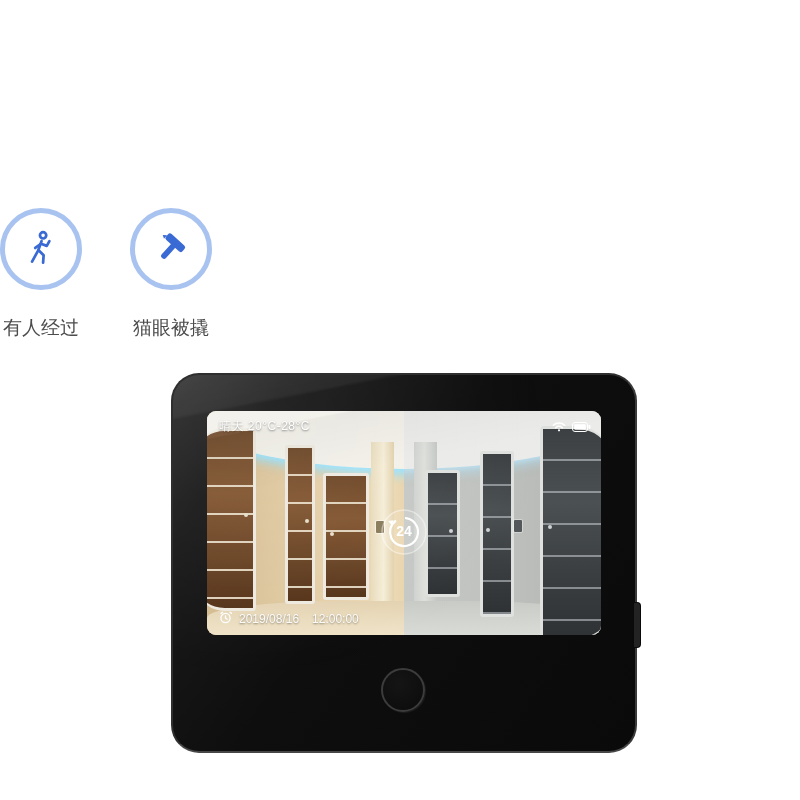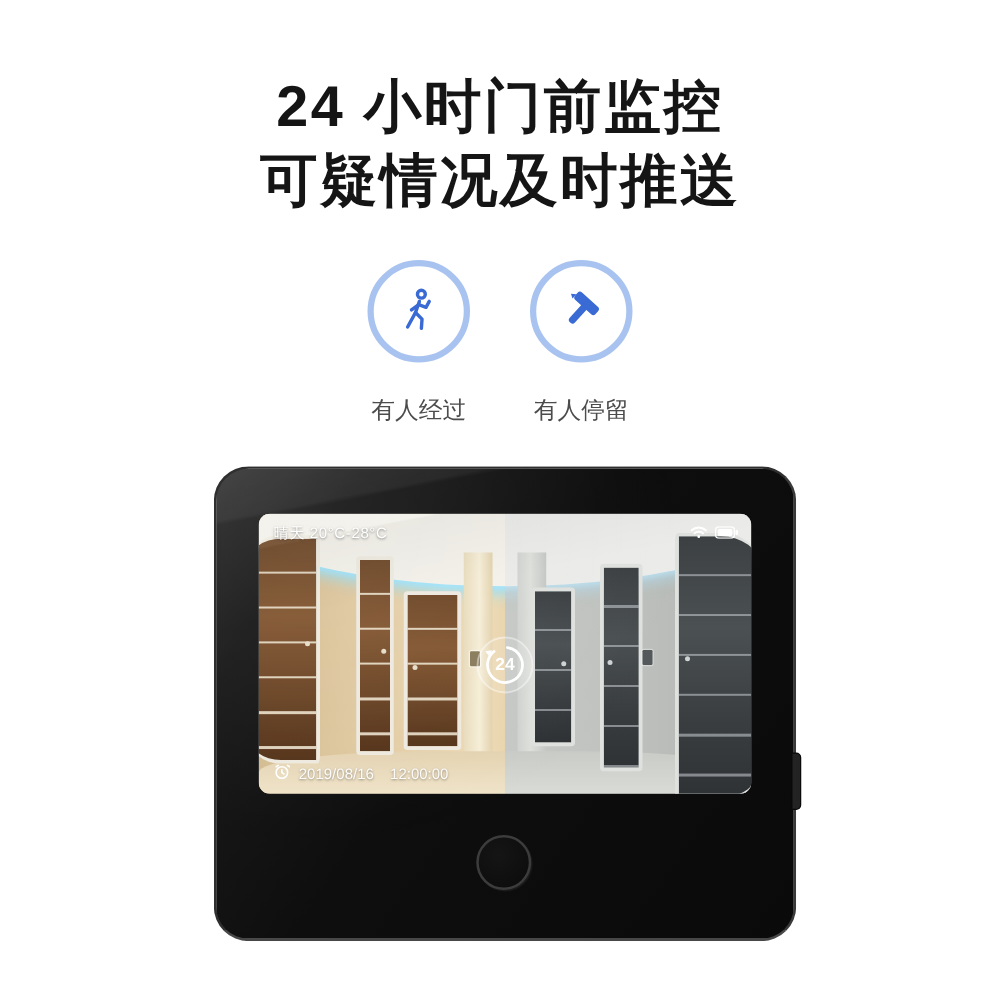--- a/index.html
+++ b/index.html
@@ -4,21 +4,21 @@
 <style>
   html,body{margin:0;padding:0;background:#fff;}
   .canvas{position:relative;width:800px;height:800px;background:#ffffff;overflow:hidden;
           font-family:"Liberation Sans","DejaVu Sans",sans-serif;}
 
   
   .headline{position:absolute;top:56px;left:0;width:800px;text-align:center;
             font-size:46px;line-height:59px;font-weight:bold;color:#151515;letter-spacing:2px;}
 
   
-  .features{position:absolute;top:208px;left:0;width:800px;display:flex;justify-content:center;gap:48px;}
+  .features{position:absolute;top:208px;left:0;width:800px;display:flex;gap:48px;}
   .feature{display:flex;flex-direction:column;align-items:center;width:82px;}
   .feature-circle{width:72px;height:72px;border:5px solid #a9c3f0;border-radius:50%;
                   background:#fff;display:flex;align-items:center;justify-content:center;}
   .feature-circle svg{width:42px;height:42px;}
   .feature-label{margin-top:25px;font-size:19px;color:#4c4c4c;white-space:nowrap;}
 
   
   .device{position:absolute;left:171px;top:373px;width:466px;height:380px;border-radius:28px;
           background:linear-gradient(125deg,#2e2e2e 0%,#1a1a1a 16%,#0e0e0e 45%,#0a0a0a 100%);
           border:2px solid #2f2f2f;border-bottom-color:#474747;border-right-color:#3a3a3a;
@@ -88,24 +88,20 @@
              color:#fff;letter-spacing:0;}
   .timestamp{position:absolute;left:12px;bottom:8px;display:flex;align-items:center;gap:7px;
              font-size:12px;color:rgba(255,255,255,0.95);text-shadow:0 1px 2px rgba(0,0,0,0.4);}
   .timestamp .t-date{margin-right:6px;}
 </style>
 </head>
 <body>
 
 <div class="canvas">
 
-  <div class="headline">
-    <div>24 小时门前监控</div>
-    <div>可疑情况及时推送</div>
-  </div>
 
   <div class="features">
 
     <div class="feature">
       <div class="feature-circle">
         <svg viewBox="0 0 40 40" fill="none" stroke="#3a6ad4" stroke-width="2.6" stroke-linecap="round" stroke-linejoin="round">
           <circle cx="22" cy="7" r="3"></circle>
           <path d="M20.5 12.5 L17.5 21 L11.5 32"></path>
           <path d="M17.5 21 L22.5 26 L22 33"></path>
           <path d="M20 15 L14.5 19"></path>
@@ -120,21 +116,21 @@
     <div class="feature">
       <div class="feature-circle">
         <svg viewBox="0 0 40 40">
           <g transform="rotate(42 20 20)" fill="#3a6ad4">
             <rect x="8.5" y="9" width="21" height="7.6" rx="2.4"></rect>
             <rect x="16.8" y="14" width="5.4" height="18" rx="2.4"></rect>
             <path d="M8.5 12.8 l-3.2 2.6 l3.2 1.8 z"></path>
           </g>
         </svg>
       </div>
-      <div class="feature-label">有人停留</div>
+      <div class="feature-label">猫眼被撬</div>
     </div>
 
   </div>
 
   <div class="device">
 
     <div class="screen">
 
       <div class="half left">
         <div class="inner">

